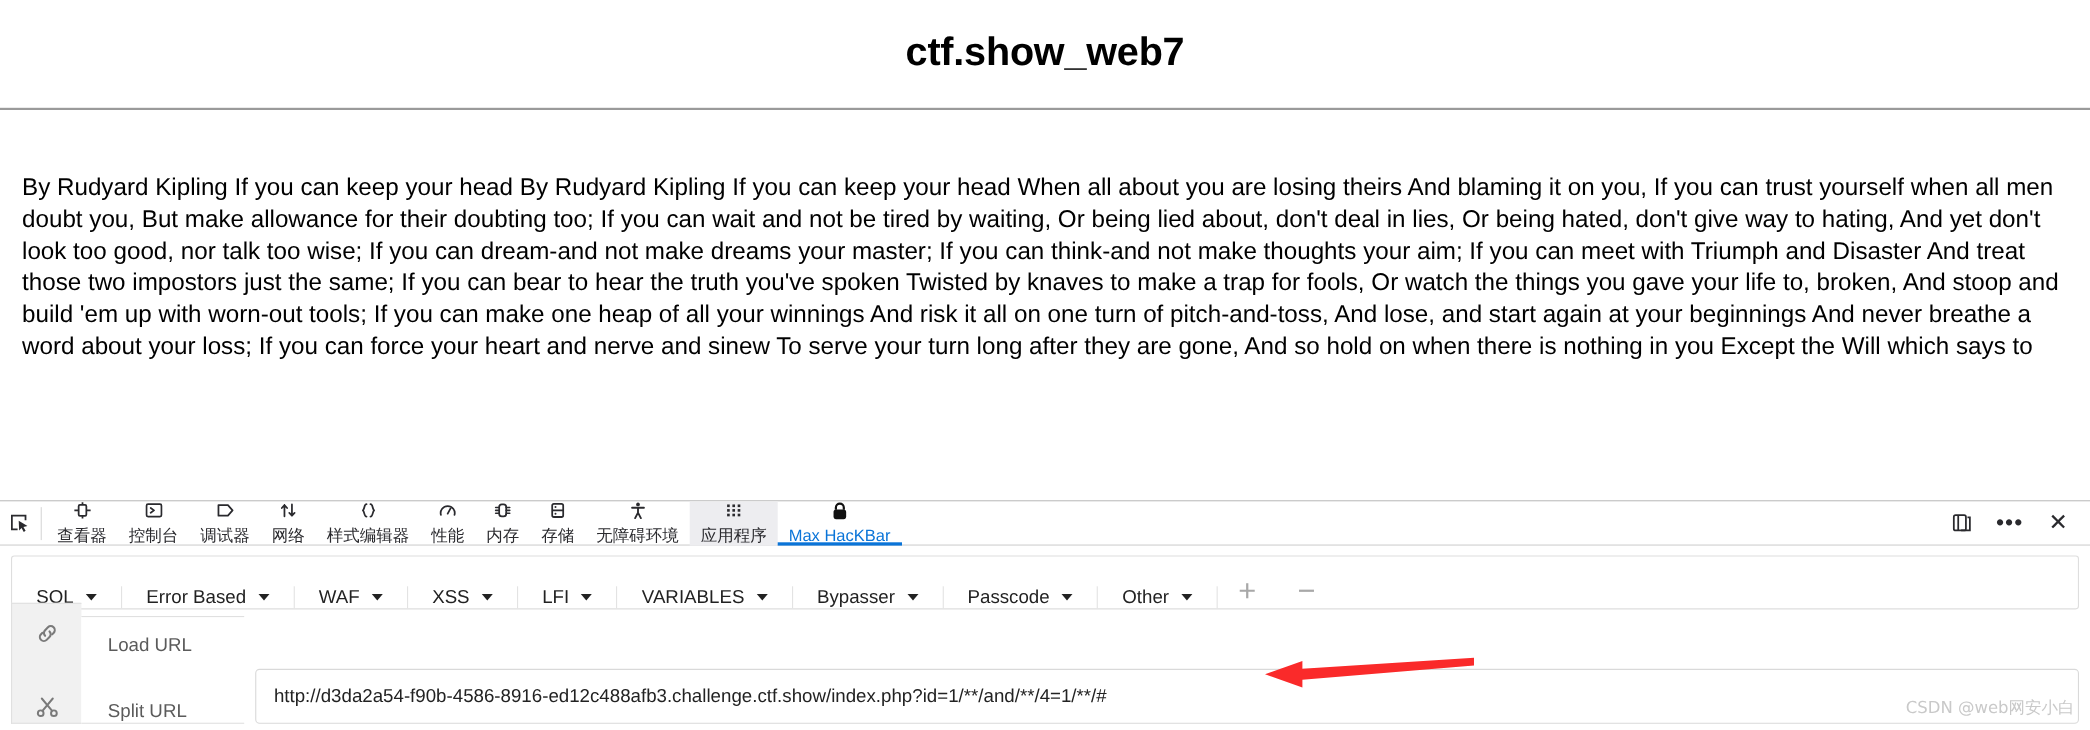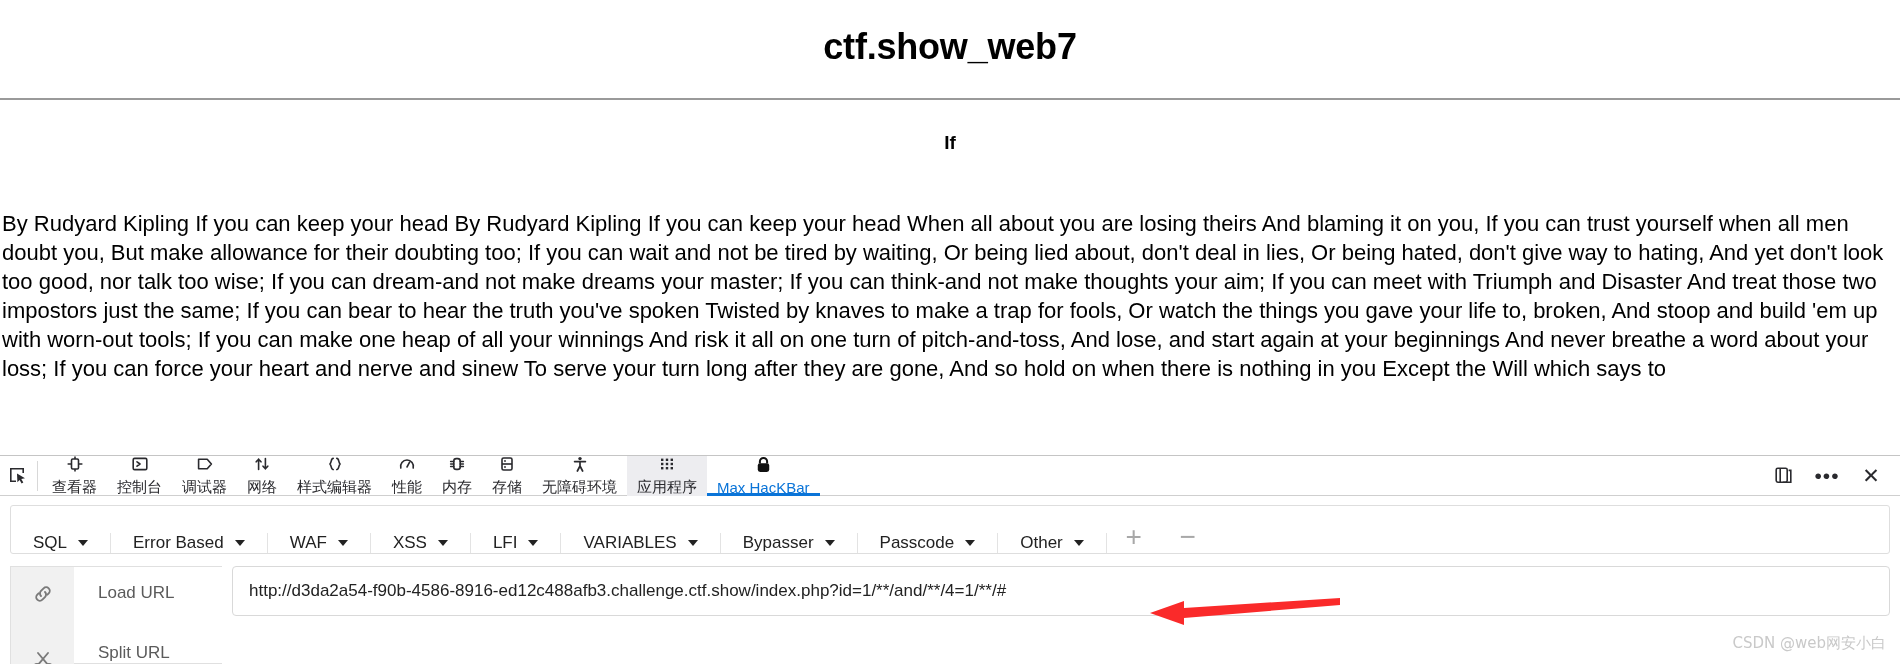--- a/index.html
+++ b/index.html
@@ -46,21 +46,21 @@
     color: #000;
     margin: 0;
     padding: 32px 0 0 0;
   }
 
   .poem {
     font-size: 22px;
     line-height: 29px;
     color: #000;
     margin: 0;
-    padding: 55px 2px 0 2px;
+    padding: 55px 2px 0 20px;
     text-align: left;
     word-spacing: 0px;
   }
 
   
   .devtools {
     position: absolute;
     left: 0; top: 455px;
     width: 1900px; height: 209px;
     background: #ffffff;
@@ -158,21 +158,21 @@
     width: 54px;
     font-size: 28px;
     color: #a8a8a8;
     font-weight: 300;
     cursor: default;
     border-right: none;
   }
 
   .hb-urlrow {
     display: flex;
-    align-items: flex-start;
+    align-items: flex-end;
     margin: 12px 10px 0 10px;
     height: 92px;
   }
 
   .hb-side {
     width: 64px;
     background: #f1f1f1;
     border: 1px solid #e0e0e0;
     border-right: none;
     display: flex;
@@ -234,21 +234,20 @@
   }
 </style>
 </head>
 <body>
 
 <div id="page">
 
   <div class="page-content">
     <h1 class="page-title">ctf.show_web7</h1>
     <hr class="hr-rule">
-    <h3 class="page-subtitle">If</h3>
     <p class="poem">By Rudyard Kipling If you can keep your head By Rudyard Kipling If you can keep your head When all about you are losing theirs And blaming it on you, If you can trust yourself when all men doubt you, But make allowance for their doubting too; If you can wait and not be tired by waiting, Or being lied about, don't deal in lies, Or being hated, don't give way to hating, And yet don't look too good, nor talk too wise; If you can dream-and not make dreams your master; If you can think-and not make thoughts your aim; If you can meet with Triumph and Disaster And treat those two impostors just the same; If you can bear to hear the truth you've spoken Twisted by knaves to make a trap for fools, Or watch the things you gave your life to, broken, And stoop and build 'em up with worn-out tools; If you can make one heap of all your winnings And risk it all on one turn of pitch-and-toss, And lose, and start again at your beginnings And never breathe a word about your loss; If you can force your heart and nerve and sinew To serve your turn long after they are gone, And so hold on when there is nothing in you Except the Will which says to</p>
   </div>
 
   <div class="devtools">
 
     <div class="dt-toolbar">
 
       <div class="dt-picker">
         <svg width="19" height="19" viewBox="0 0 19 19">
           <path d="M2 2 h14 v5 h-1.6 V3.6 H3.6 v10.8 H8 V16 H2 Z" fill="#2a2a2e"></path>

